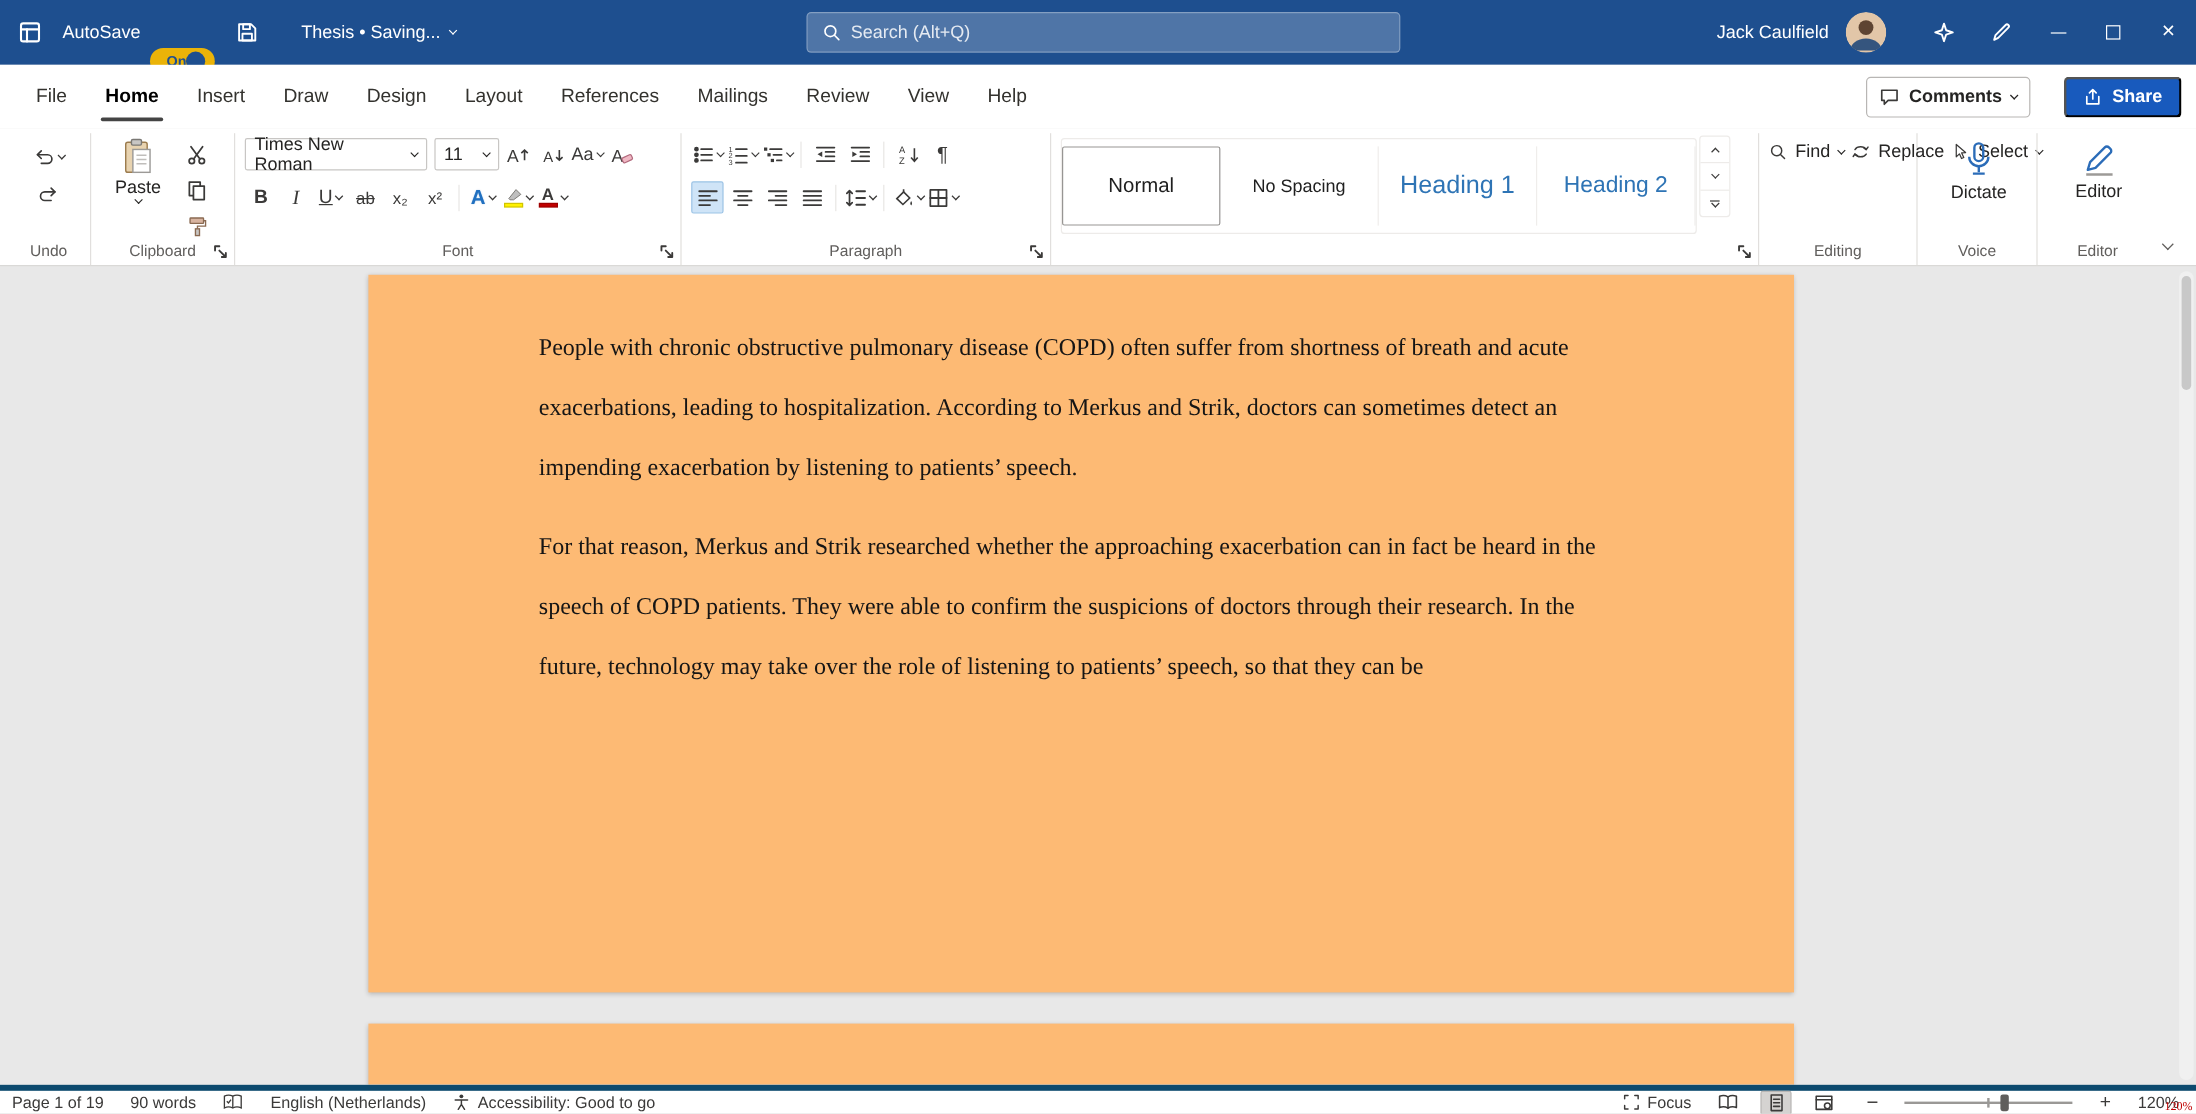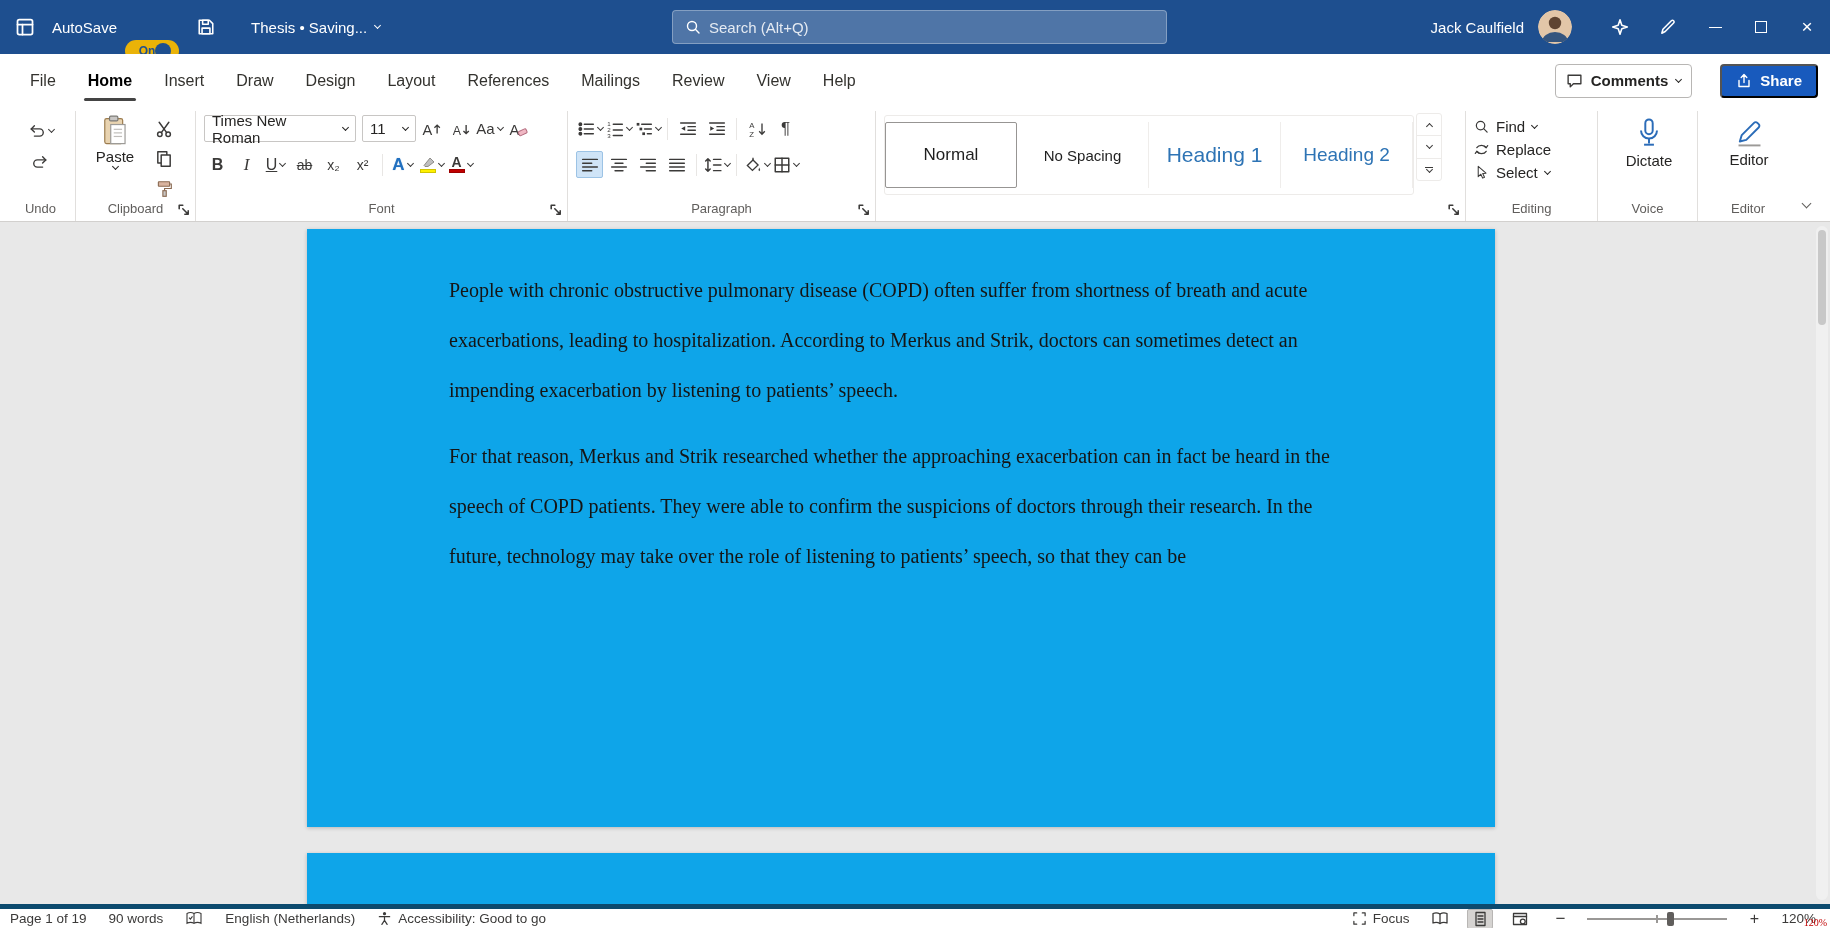--- a/index.html
+++ b/index.html
@@ -77,29 +77,29 @@
   .s-normal { font-size:17px; color:#1f1f1f; }
   .s-nospacing { font-size:15px; color:#1f1f1f; }
   .s-h1 { font-size:21px; color:#2E74B5; }
   .s-h2 { font-size:19px; color:#2E74B5; }
   .gal-arrows { width:26px; height:68px; margin-left:2px; display:flex; flex-direction:column; border:1px solid #EDEBE9; border-radius:3px; }
   .gal-arrows > div { flex:1; display:flex; align-items:center; justify-content:center; border-bottom:1px solid #EDEBE9; color:#3B3A39; }
   .gal-arrows > div:last-child { border-bottom:none; }
   .more-glyph { display:flex; flex-direction:column; align-items:center; }
   .more-glyph .ln { width:8px; border-top:1.4px solid #3B3A39; margin-bottom:2px; }
 
-  .edit-col { display:flex; flex-direction:column; gap:6px; padding-top:5px; }
+  .edit-col { display:flex; flex-direction:row; gap:6px; padding-top:5px; }
   .edit-row { display:flex; align-items:center; gap:7px; font-size:15px; color:#252423; }
 
   .bigbtn { width:86px; display:flex; flex-direction:column; align-items:center; gap:3px; padding-top:4px; font-size:15px; color:#252423; }
   .collapse-ribbon { position:absolute; right:10px; bottom:6px; width:28px; height:20px; display:flex; align-items:center; justify-content:center; color:#605E5C; }
 
   
   .docarea { position:relative; flex:1; background:#E8E8E8; overflow:hidden; }
-  .page { position:absolute; left:307px; width:1188px; background:#0ea5e9; box-shadow:0 1px 4px rgba(0,0,0,.22); }
+  .page { position:absolute; left:307px; width:1188px; background:#fdba74; box-shadow:0 1px 4px rgba(0,0,0,.22); }
   .page1 { top:7px; height:598px; }
   .page2 { top:631px; height:55px; }
   .doc-text { position:absolute; left:142px; top:36px; width:908px; font-family:"Liberation Serif", serif; font-size:20px; line-height:50px; color:#151515; }
   .doc-text p + p { margin-top:16px; }
   .vscroll { position:absolute; right:2px; top:4px; bottom:4px; width:12px; background:#F0F0F0; border-radius:6px; }
   .vthumb { position:absolute; top:4px; left:2px; width:8px; height:95px; background:#C8C8C8; border-radius:4px; }
 
   
   .statusbar { position:relative; height:24px; background:#fff; border-top:5px solid #0c4a6e; display:flex; align-items:center; padding:0 10px; font-size:13.5px; color:#3B3A39; flex:0 0 auto; }
   .sb-item { display:flex; align-items:center; gap:6px; margin-right:22px; white-space:nowrap; }

